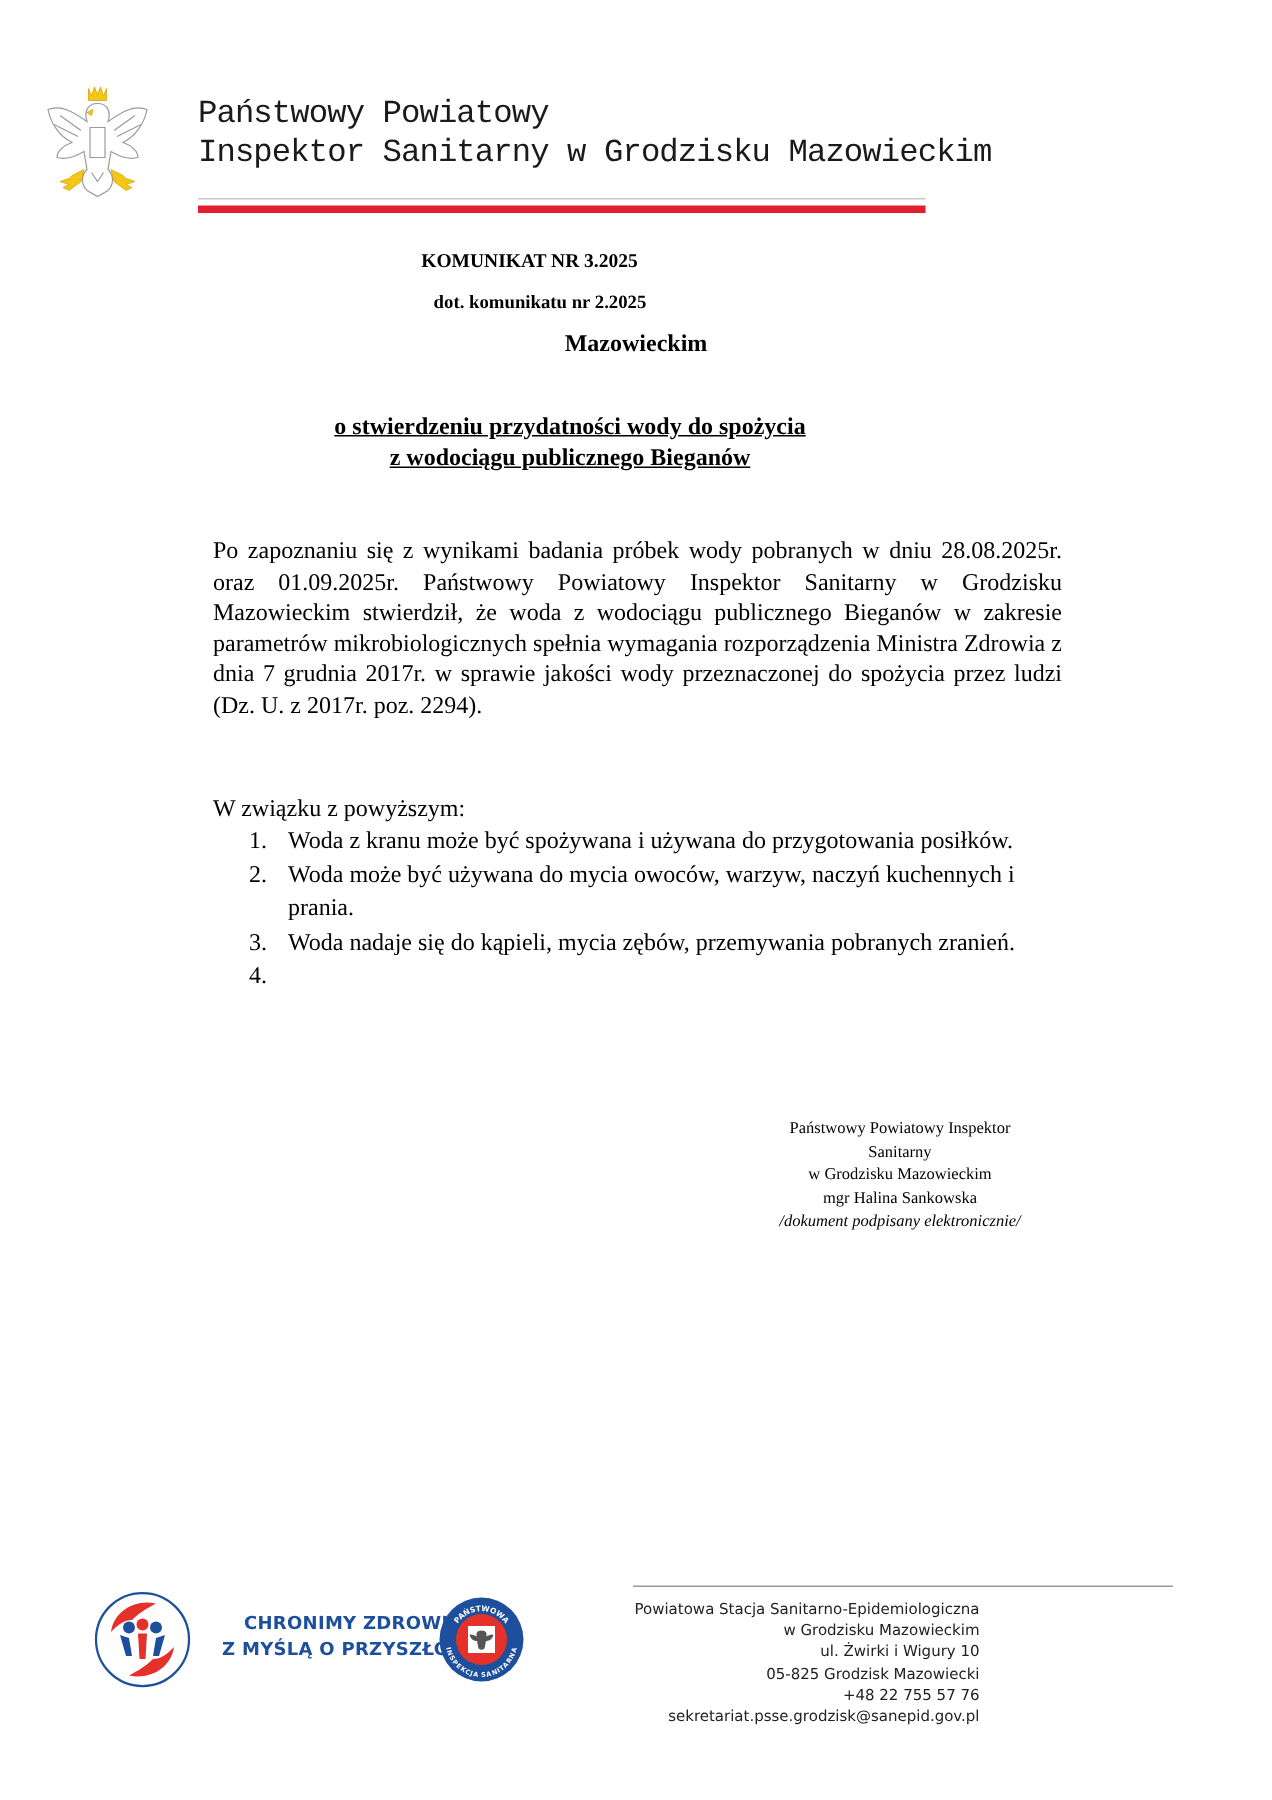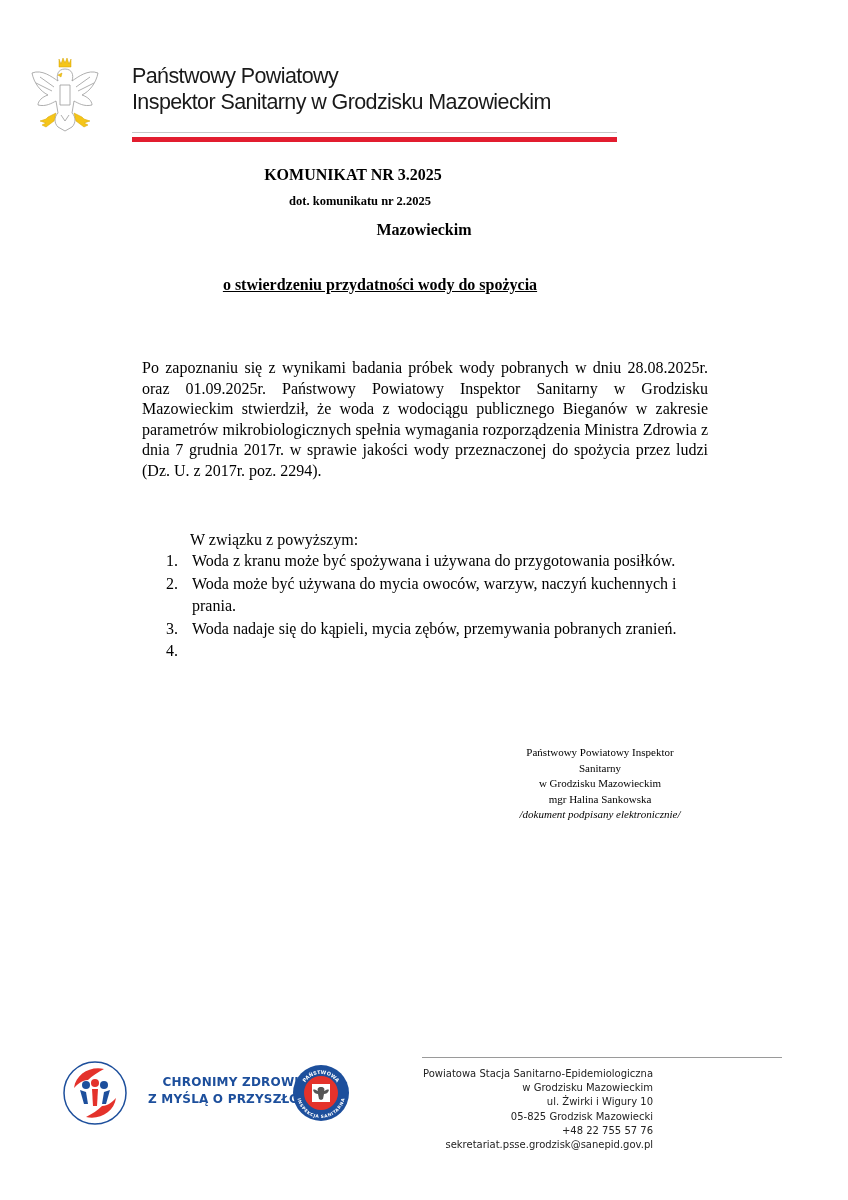--- a/index.html
+++ b/index.html
@@ -1,35 +1,35 @@
 <!DOCTYPE html>
 <html><head>
 <meta charset="utf-8">
 <style>
   html, body { margin: 0; padding: 0; background: #ffffff; }
   body { width: 848px; height: 1200px; position: relative; overflow: hidden; color: #000; }
   .abs { position: absolute; }
 
   
   #eagle { left: 28px; top: 55px; width: 74px; height: 82px; }
-  .header-title { left: 132px; top: 63px; font-family: Liberation Sans, sans-serif; font-size: 21.5px; line-height: 26px; color: #1a1a1a; letter-spacing: -0.6px; }
+  .header-title { left: 132px; top: 63px; font-family: Liberation Mono, monospace; font-size: 21.5px; line-height: 26px; color: #1a1a1a; letter-spacing: -0.6px; }
   .gray-rule { left: 132px; top: 132px; width: 485px; height: 1px; background: #c8c8c8; }
   .red-rule { left: 132px; top: 137px; width: 485px; height: 5px; background: #e21d2f; }
 
   
   .serif { font-family: "Liberation Serif", serif; }
   .center { text-align: center; }
-  .title-main { left: 0; width: 706px; top: 166px; font-size: 16px; font-weight: bold; }
+  .title-main { left: 0; width: 706px; top: 166px; font-size: 13px; font-weight: bold; }
   .title-sub { left: 0; width: 720px; top: 194px; font-size: 12.5px; font-weight: bold; }
   .title-authority { left: 150px; width: 548px; top: 219px; font-size: 16px; font-weight: bold; line-height: 21px; }
   .title-subject { left: 0; width: 760px; top: 274px; font-size: 16px; font-weight: bold; line-height: 21px; text-decoration: underline; }
 
   
   .body-par { left: 142px; width: 566px; top: 358px; font-size: 16px; line-height: 20.6px; text-align: justify; }
-  .intro { left: 142px; top: 530px; font-size: 16px; line-height: 20px; margin-left: 48px; }
+  .intro { left: 142px; top: 530px; font-size: 16px; line-height: 20px; }
   .list { left: 142px; top: 550px; width: 570px; margin: 0; padding: 0; list-style: none; font-size: 16px; line-height: 22.5px; }
   .list li { position: relative; padding-left: 50px; }
   .list .num { position: absolute; left: 24px; }
 
   
   .sign { left: 480px; width: 240px; top: 745px; font-size: 11px; line-height: 15.6px; }
   .sign .ital { font-style: italic; }
 
   
   #logo-chronimy { left: 62px; top: 1060px; width: 66px; height: 66px; }
@@ -62,20 +62,21 @@
 <div class="abs gray-rule"></div>
 <div class="abs red-rule"></div>
 
 <div class="abs serif center title-main">KOMUNIKAT NR 3.2025</div>
 <div class="abs serif center title-sub">dot. komunikatu nr 2.2025</div>
 <div class="abs serif center title-authority">
   <div>Mazowieckim</div>
 </div>
 <div class="abs serif center title-subject">
   <div>o stwierdzeniu przydatności wody do spożycia</div>
+  <div>z wodociągu publicznego Bieganów</div>
 </div>
 
 <div class="abs serif body-par">Po zapoznaniu się z wynikami badania próbek wody pobranych w dniu 28.08.2025r. oraz 01.09.2025r. Państwowy Powiatowy Inspektor Sanitarny w Grodzisku Mazowieckim stwierdził, że woda z wodociągu publicznego Bieganów w zakresie parametrów mikrobiologicznych spełnia wymagania rozporządzenia Ministra Zdrowia z dnia 7 grudnia 2017r. w sprawie jakości wody przeznaczonej do spożycia przez ludzi (Dz. U. z 2017r. poz. 2294).</div>
 
 <div class="abs serif intro">W związku z powyższym:</div>
 <ol class="abs serif list">
   <li><span class="num">1.</span><span>Woda z kranu może być spożywana i używana do przygotowania posiłków.</span></li>
   <li><span class="num">2.</span><span>Woda może być używana do mycia owoców, warzyw, naczyń kuchennych i prania.</span></li>
   <li><span class="num">3.</span><span>Woda nadaje się do kąpieli, mycia zębów, przemywania pobranych zranień.</span></li>
   <li><span class="num">4.</span></li>

